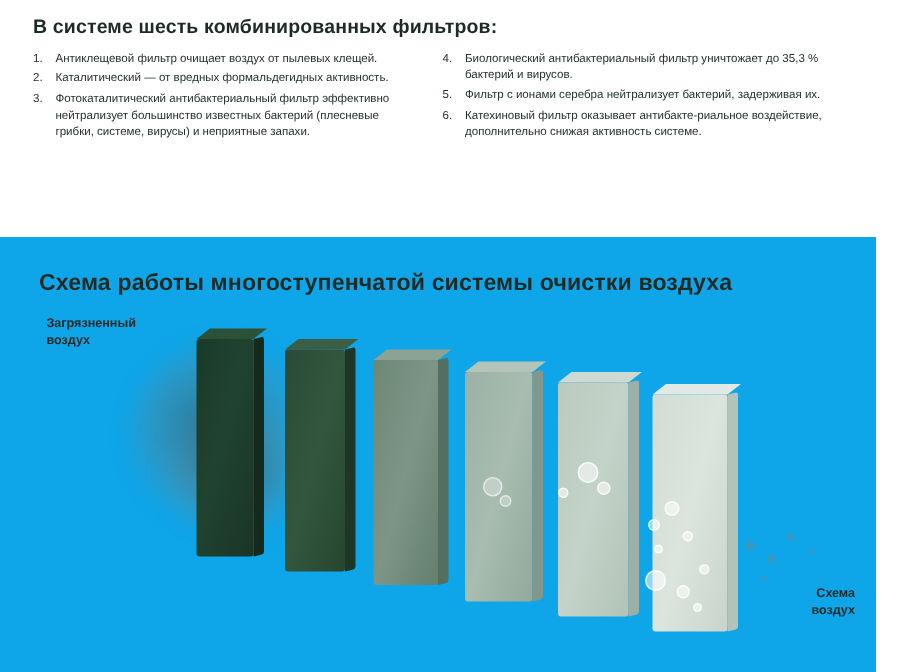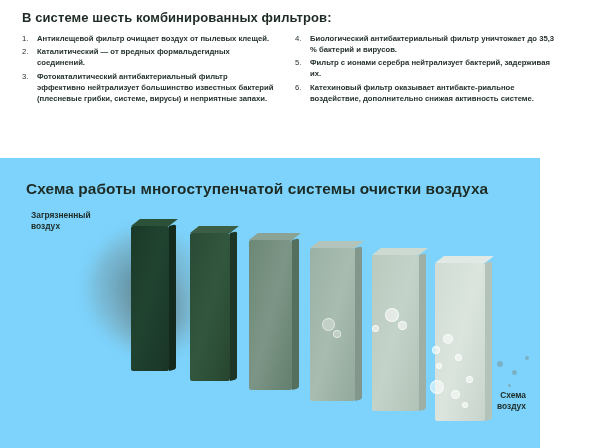--- a/index.html
+++ b/index.html
@@ -53,29 +53,28 @@
     color: #26332c;
     margin-bottom: 2.5px;
   }
   ol.filter-list li .num {
     width: 15px;
     flex: 0 0 15px;
     color: #26332c;
   }
   ol.filter-list li .txt {
     flex: 1 1 auto;
-    font-weight: bold;
   }
 
   
   .diagram {
     position: relative;
-    width: 540px;
+    width: 584px;
     height: 290px;
-    background: #7dd3fc;
+    background: #0ea5e9;
     overflow: hidden;
   }
   .diagram-title {
     position: absolute;
     left: 26px;
     top: 22px;
     font-size: 15.4px;
     font-weight: bold;
     color: #1d2b24;
     letter-spacing: 0.1px;
@@ -182,21 +181,21 @@
   <div class="top-heading">В системе шесть комбинированных фильтров:</div>
   <div class="columns">
     <div class="col">
       <ol class="filter-list">
         <li>
           <span class="num">1.</span>
           <span class="txt">Антиклещевой фильтр очищает воздух от пылевых клещей.</span>
         </li>
         <li>
           <span class="num">2.</span>
-          <span class="txt">Каталитический — от вредных формальдегидных соединений.</span>
+          <span class="txt">Каталитический — от вредных формальдегидных активность.</span>
         </li>
         <li>
           <span class="num">3.</span>
           <span class="txt">Фотокаталитический антибактериальный фильтр эффективно нейтрализует большинство известных бактерий (плесневые грибки, системе, вирусы) и неприятные запахи.</span>
         </li>
       </ol>
     </div>
     <div class="col right">
       <ol class="filter-list">
         <li>

